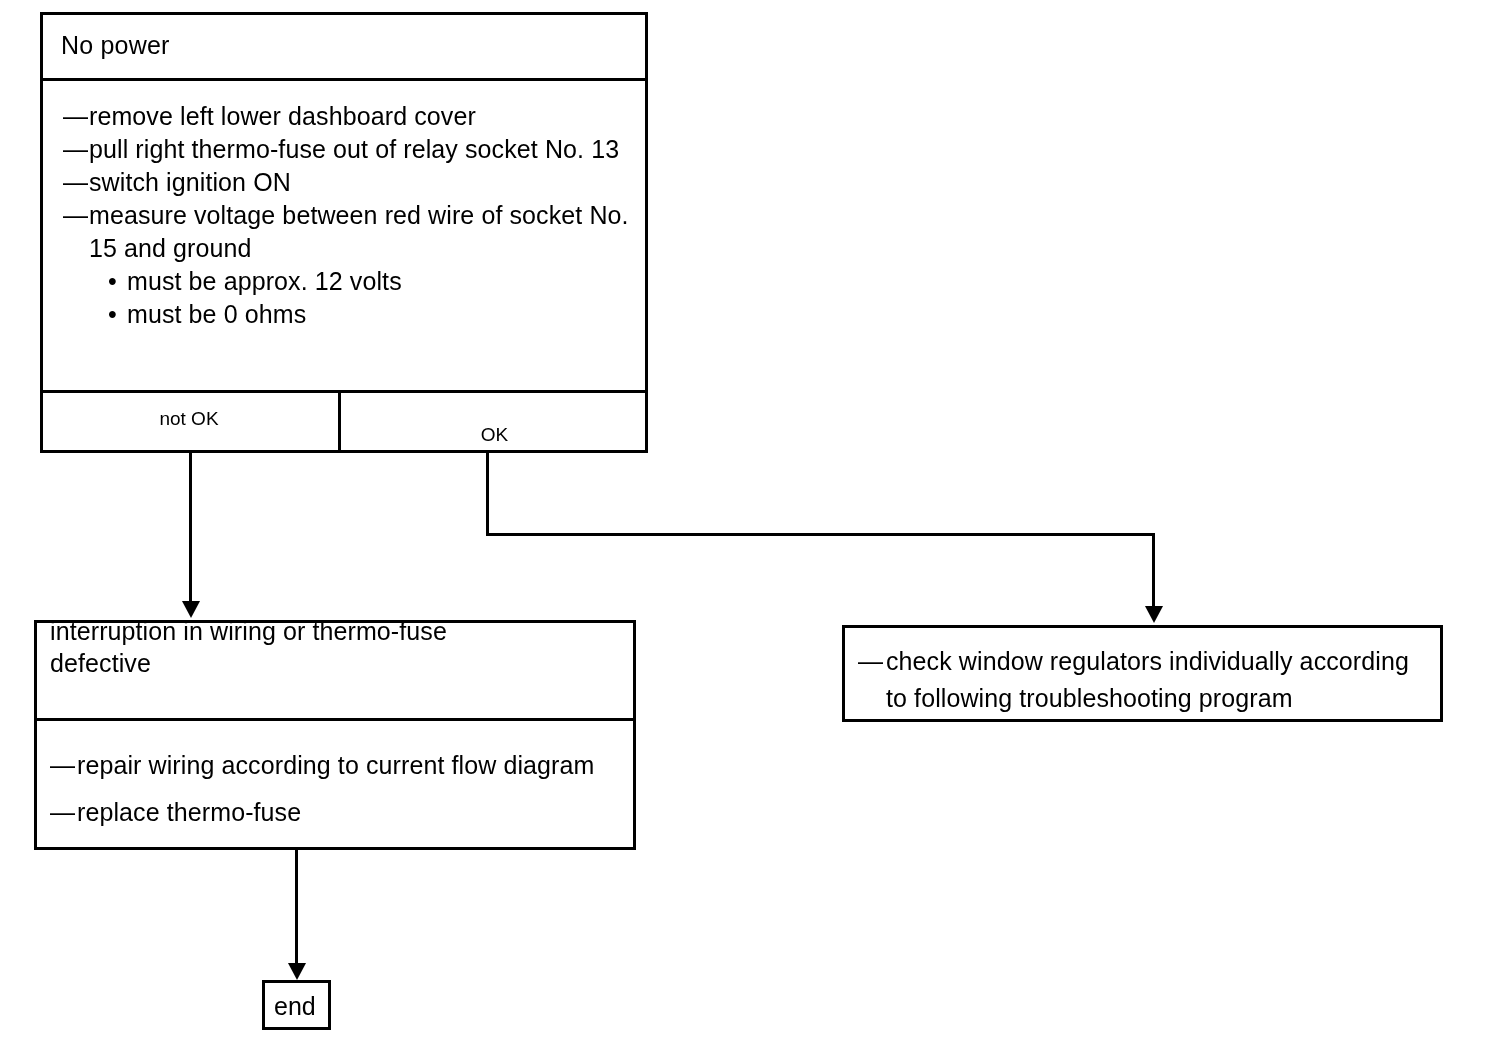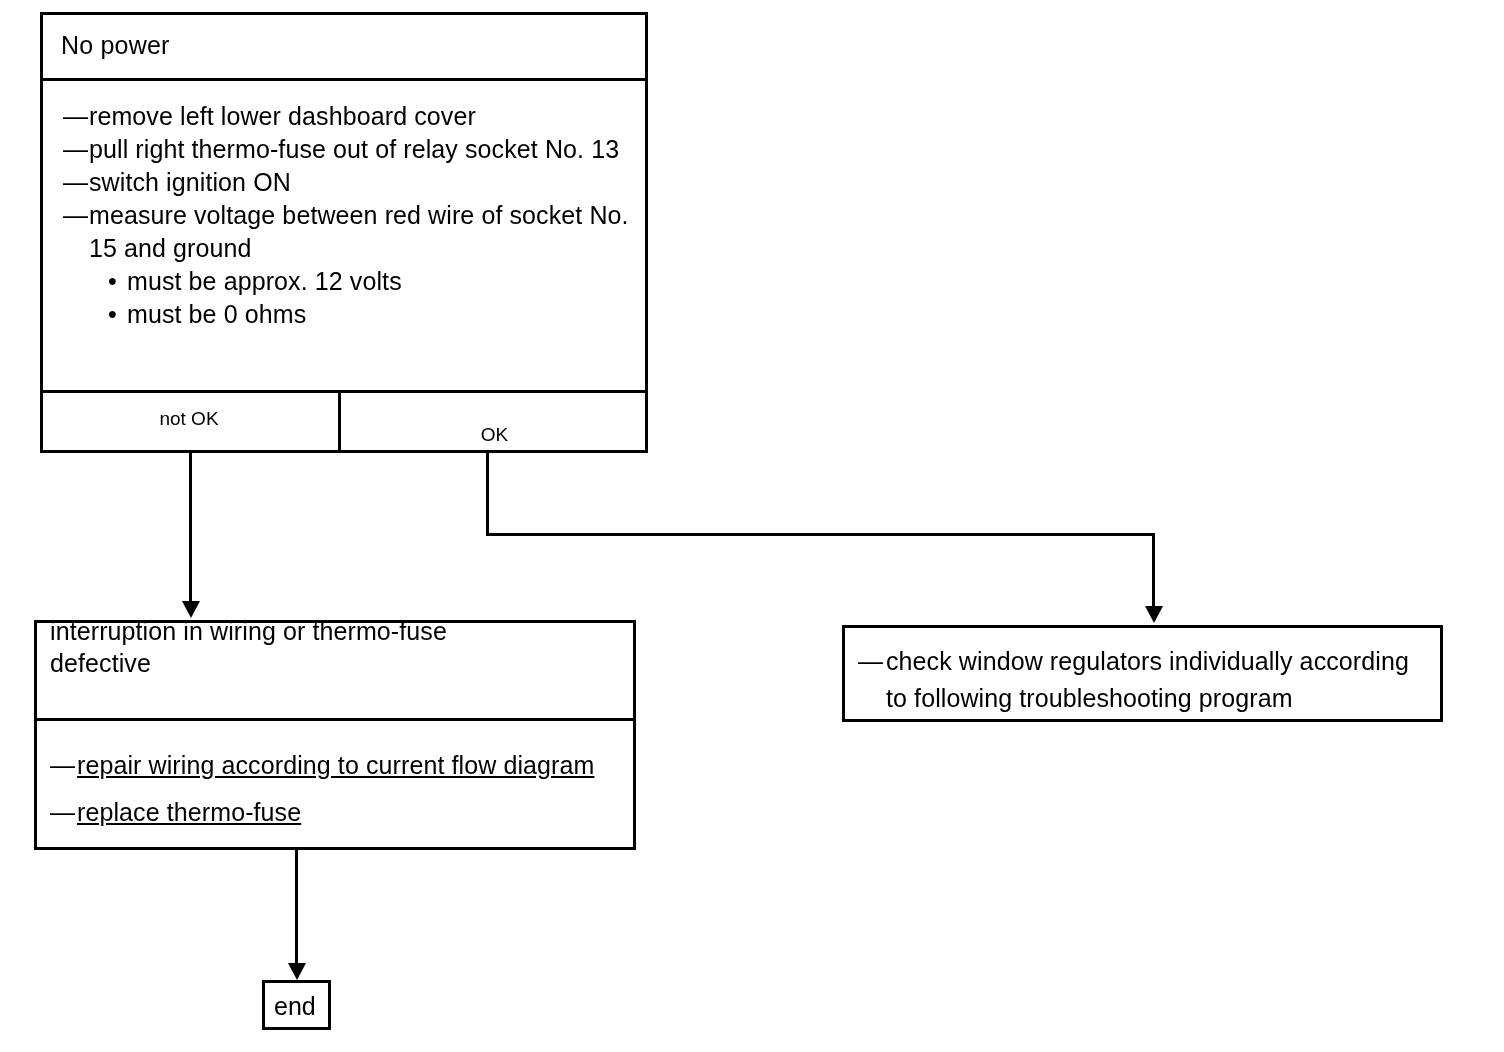--- a/index.html
+++ b/index.html
@@ -79,21 +79,20 @@
     font-size: 25px;
     line-height: 32px;
     letter-spacing: 0.1px;
   }
 
   .action-list {
     position: absolute;
     font-size: 25px;
     line-height: 47px;
     letter-spacing: 0.1px;
-    text-decoration: underline;
   }
   .action-list .li .dash {
     display: inline-block;
     width: 27px;
   }
 
   .wrap-list {
     position: absolute;
     font-size: 25px;
     line-height: 37px;

